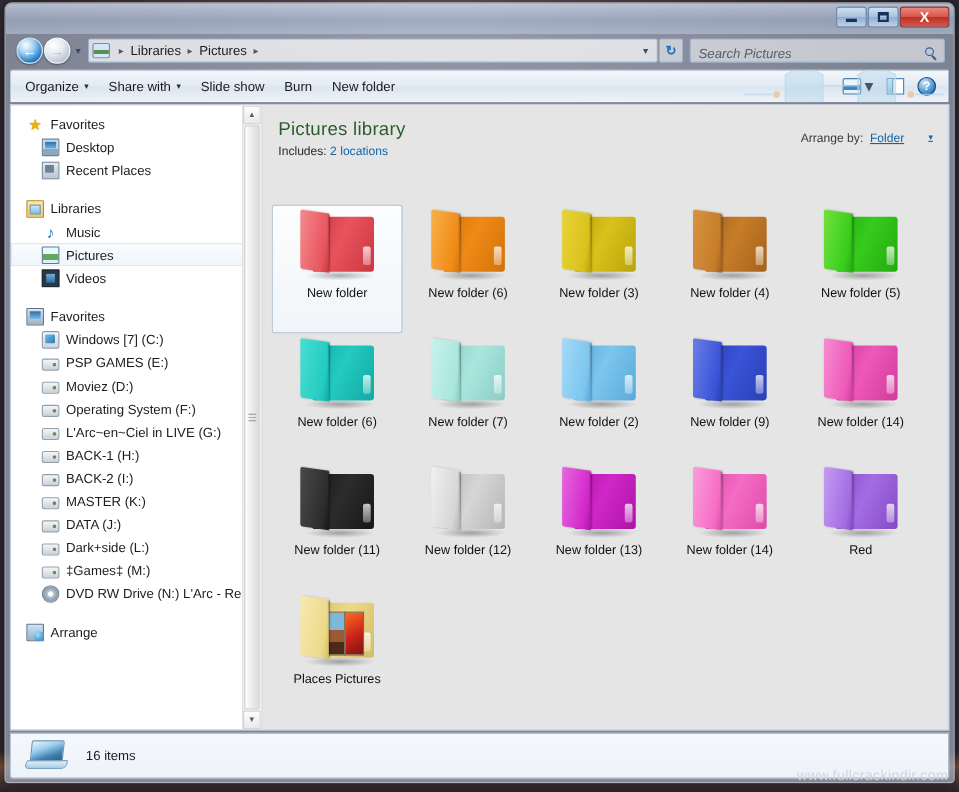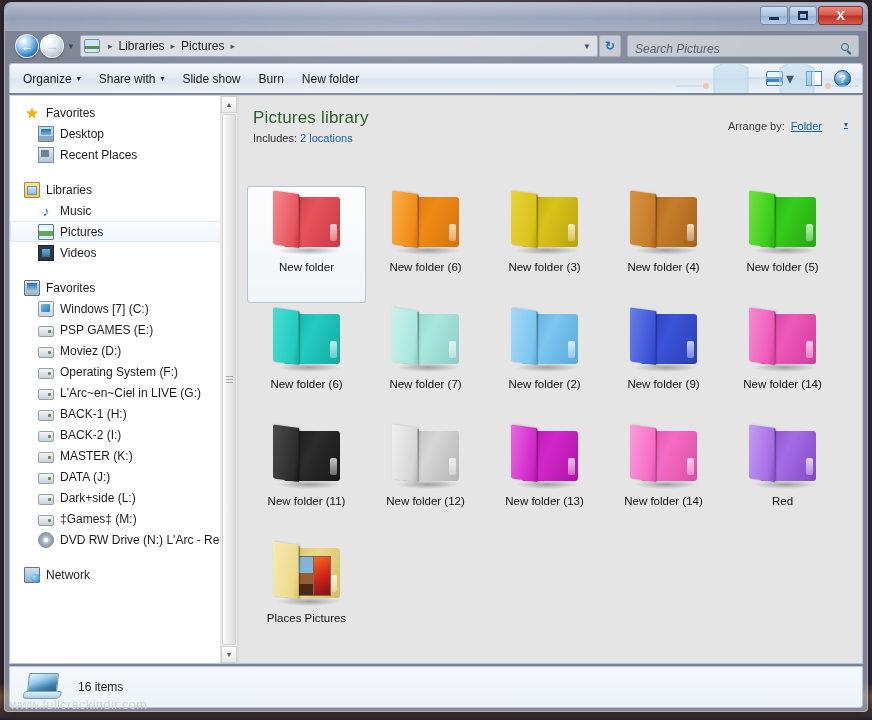--- a/index.html
+++ b/index.html
@@ -292,21 +292,21 @@
     border:1px solid #6f93ad; transform: skewX(-6deg);
   }
   #statusico .base {
     position:absolute; left:1px; top:20px; width:38px; height:8px;
     background: linear-gradient(180deg,#dff0fb,#a9cde5); border:1px solid #7fa3bd;
     border-radius:2px 2px 4px 4px; transform: skewX(-18deg);
   }
   #statustext { font-size: 12px; color: #1a1a1a; }
   #watermark {
     margin-left: auto; margin-right: 0;
-    position:absolute; left:0; right:0; text-align:left;
+    position:absolute; left:0; right:0; text-align:right;
     font-size: 13px; color: #cfd6dd; letter-spacing:.3px; pointer-events:none;margin-top:34px;
   }
 </style>
 </head>
 <body>
 
 <div id="desktop"></div>
 
 <div id="window">
 
@@ -492,21 +492,21 @@
             <span class="nico ico-hdd"></span>
             <span>‡Games‡ (M:)</span>
           </div>
           <div class="navitem child">
             <span class="nico ico-dvd"></span>
             <span>DVD RW Drive (N:) L'Arc - Reset 0</span>
           </div>
           <div class="navgap"></div>
           <div class="navitem">
             <span class="nico ico-net"></span>
-            <span>Network</span>
+            <span>Arrange</span>
           </div>
         </div>
 
       <div id="sbscroll">
         <div class="sbarrow top">
             <span>▲</span>
           </div>
         <div id="sbthumb">
             <b></b>
           </div>

